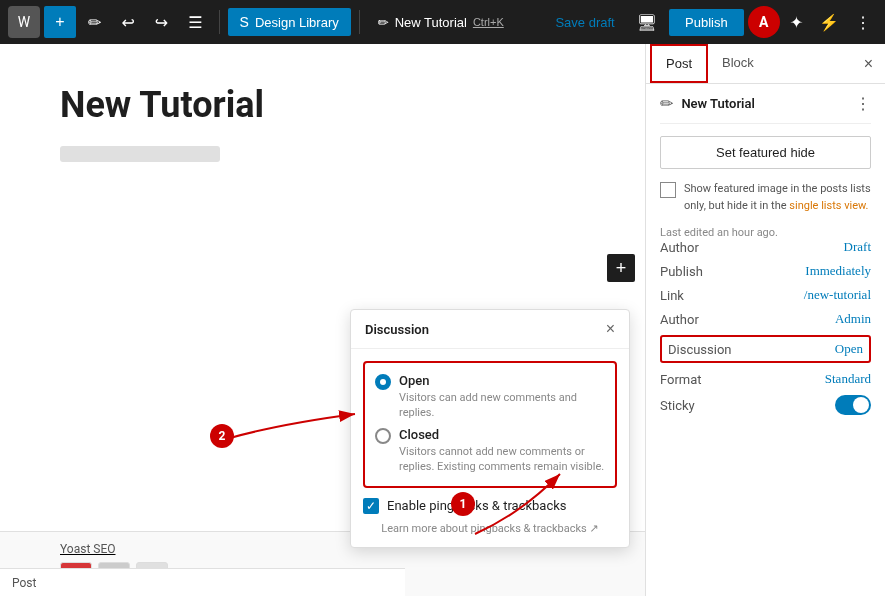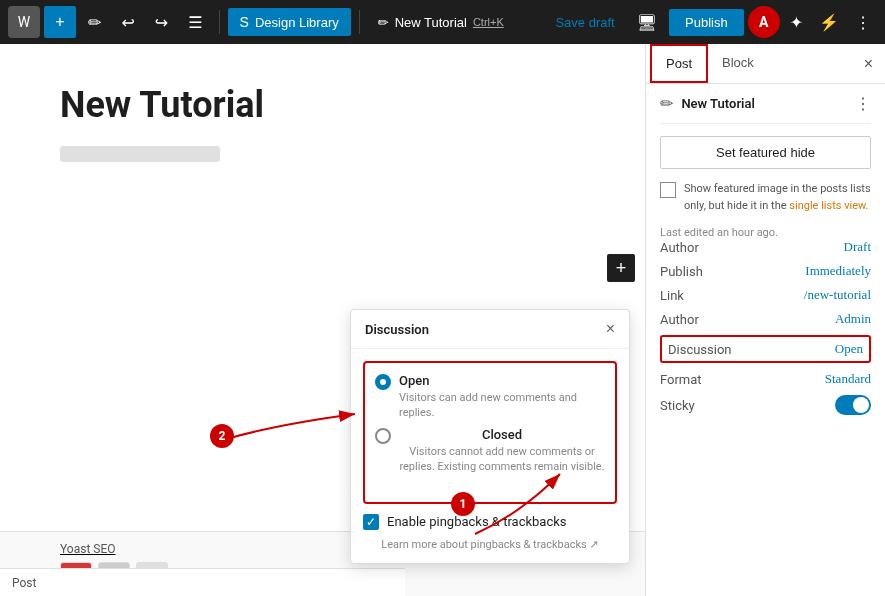--- a/index.html
+++ b/index.html
@@ -90,21 +90,21 @@
       font-size: 13px; font-weight: 600; color: #1e1e1e;
     }
     .discussion-close { background: none; border: none; cursor: pointer; font-size: 16px; color: #666; }
     .discussion-body { padding: 12px; }
     .radio-option-box {
       border: 2px solid #c00; border-radius: 4px; padding: 10px; margin-bottom: 10px;
     }
     .radio-option {
       display: flex; align-items: flex-start; gap: 8px; margin-bottom: 6px;
     }
-    .radio-option:last-child { margin-bottom: 17px; text-align: center; }
+    .radio-option:last-child { margin-bottom: 1px; }
     .radio-circle {
       width: 16px; height: 16px; border-radius: 50%; border: 2px solid #007cba;
       background: #007cba; display: flex; align-items: center; justify-content: center;
       flex-shrink: 0; margin-top: 1px;
     }
     .radio-circle.empty { background: #fff; border-color: #888; }
     .radio-circle-inner { width: 6px; height: 6px; border-radius: 50%; background: #fff; }
     .radio-label-group { display: flex; flex-direction: column; }
     .radio-label { font-size: 13px; color: #1e1e1e; font-weight: 500; }
     .radio-desc { font-size: 11px; color: #888; margin-top: 2px; line-height: 1.4; }

